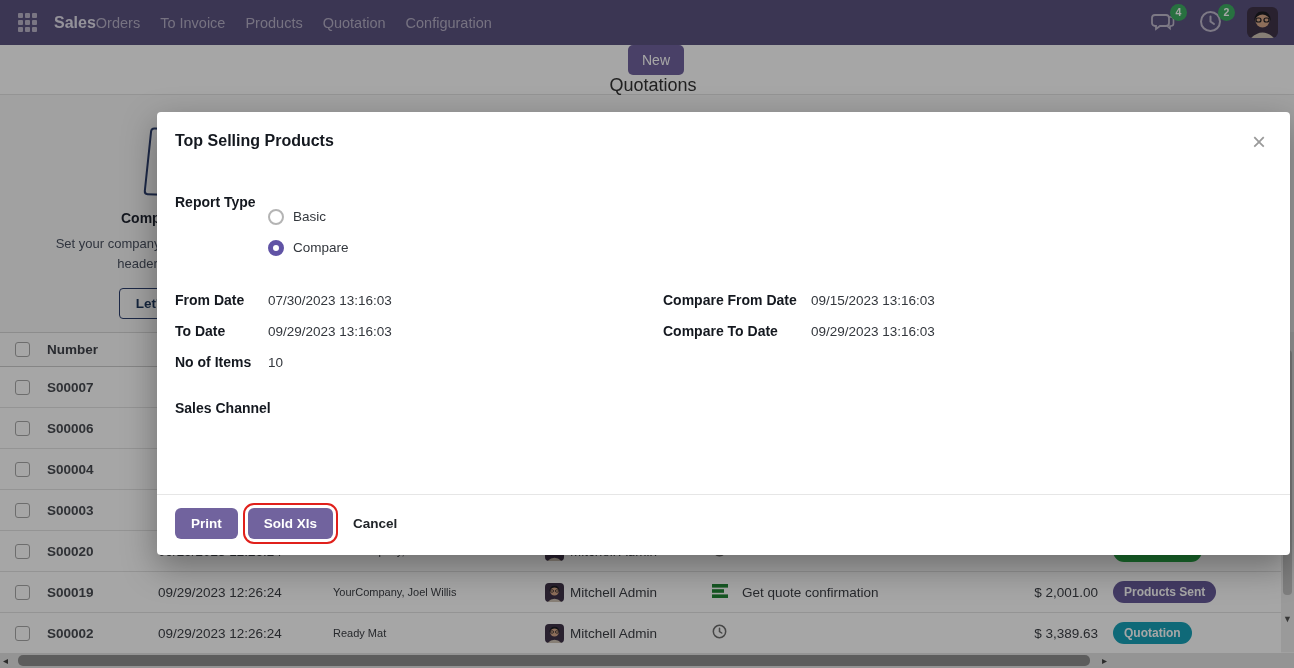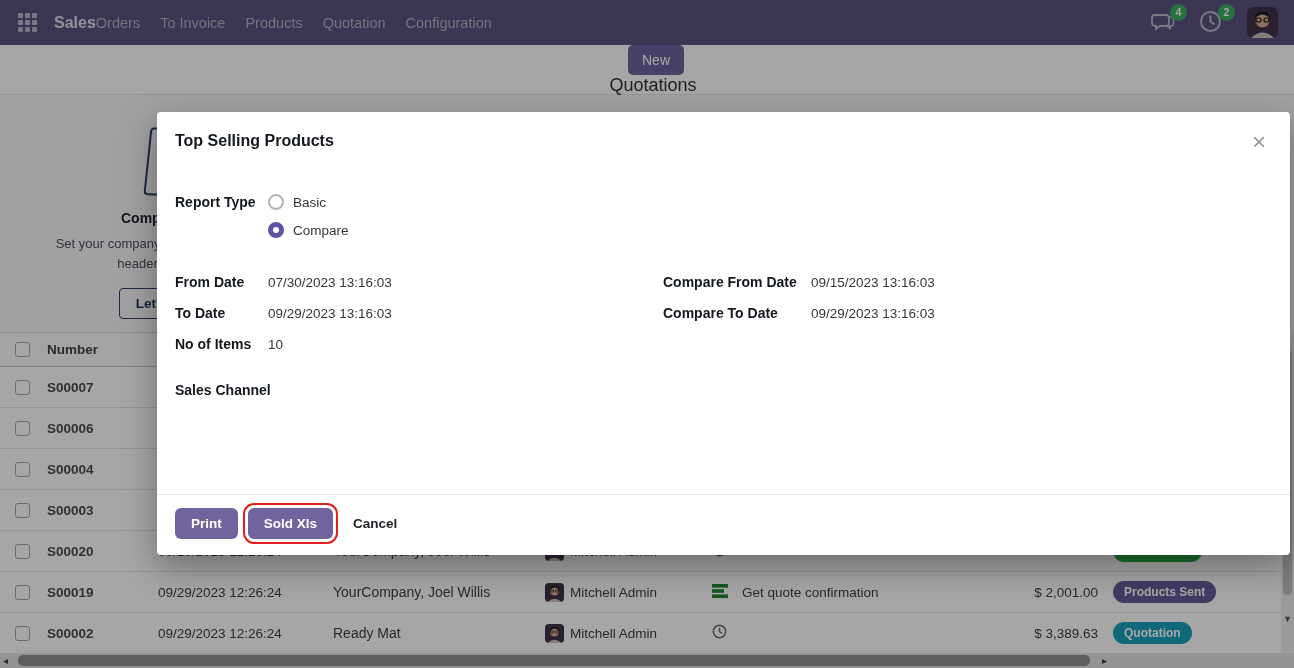--- a/index.html
+++ b/index.html
@@ -74,21 +74,21 @@
 
   
   .table-wrap { position:absolute; left:0; top:332px; width:1281px; z-index:1; border-top:1px solid #d7d7d7; }
   .t-row { display:flex; align-items:center; height:41px; background:#fff; border-bottom:1px solid #e3e3e3; }
   .t-head { height:34px; background:#fcfcfc; border-bottom:1px solid #cccccc; position:relative; }
   .t-head .c-number { font-weight:700; color:#40434a; }
   .c-check { padding-left:15px; width:47px; flex:none; }
   .checkbox { width:15px; height:15px; border:1px solid #a8a8a8; border-radius:3px; background:#fff; cursor:pointer; }
   .c-number { width:111px; flex:none; font-size:13.5px; font-weight:700; color:#494c52; }
   .c-date { width:175px; flex:none; font-size:13.5px; color:#3c3f45; }
-  .c-customer { width:212px; flex:none; font-size:14px; color:#3c3f45; }
+  .c-customer { width:212px; flex:none; font-size:11px; color:#3c3f45; }
   .c-sales { width:167px; flex:none; display:flex; align-items:center; gap:6px; font-size:13.5px; color:#3c3f45; }
   .c-activity { width:290px; flex:none; display:flex; align-items:center; gap:14px; font-size:13.5px; color:#3c3f45; }
   .c-total { width:96px; flex:none; text-align:right; font-size:13.5px; color:#3c3f45; }
   .c-status { margin-left:15px; }
   .badge { display:inline-block; color:#fff; font-size:12px; font-weight:700; padding:4px 11px;
            border-radius:20px; white-space:nowrap; }
   .head-status-label { position:absolute; left:1113px; font-weight:700; font-size:13px; color:#40434a; }
   .head-cols-icon { position:absolute; right:24px; top:9px; cursor:pointer; }
 
   
@@ -106,21 +106,21 @@
   .modal-header { padding:20px 24px 0 18px; display:flex; align-items:flex-start; }
   .modal-title { font-size:16px; font-weight:700; color:#14181f; }
   .modal-close { margin-left:auto; font-size:24px; color:#9a9a9a; line-height:20px; cursor:pointer; font-weight:400; }
   .modal-body { padding:42px 18px 0 18px; }
   .m-grid { display:grid; grid-template-columns:488px 1fr; margin-bottom:15px; }
   .m-pair { display:flex; align-items:baseline; }
   .m-label { font-size:14px; font-weight:700; color:#14181f; flex:none; }
   .m-pair.left .m-label { width:93px; }
   .m-pair.right .m-label { width:148px; }
   .m-value { font-size:13.5px; color:#33373d; }
-  .radio-row { display:flex; align-items:center; gap:9px; margin-bottom:12px; cursor:pointer; }
+  .radio-row { display:flex; align-items:flex-start; gap:9px; margin-bottom:12px; cursor:pointer;margin-top:15px; }
   .radio { width:16px; height:16px; border-radius:50%; background:#fff; border:2px solid #b4b4b4; flex:none; }
   .radio.checked { border:5px solid #6053a5; }
   .radio-label { font-size:13.5px; color:#33373d; }
   .modal-footer { position:absolute; left:0; right:0; bottom:0; border-top:1px solid #e6e6e6;
                   padding:13px 18px 16px 18px; display:flex; align-items:center; gap:10px; }
   .btn { font-family:inherit; font-size:13.5px; font-weight:600; border:none; border-radius:6px;
          padding:8px 16px; cursor:pointer; }
   .btn-primary { background:#71639e; color:#fff; }
   .btn-link { background:transparent; color:#212529; font-weight:600; padding:8px 10px; }
   .annotated { outline:2px solid #e0201b; outline-offset:3px; }

